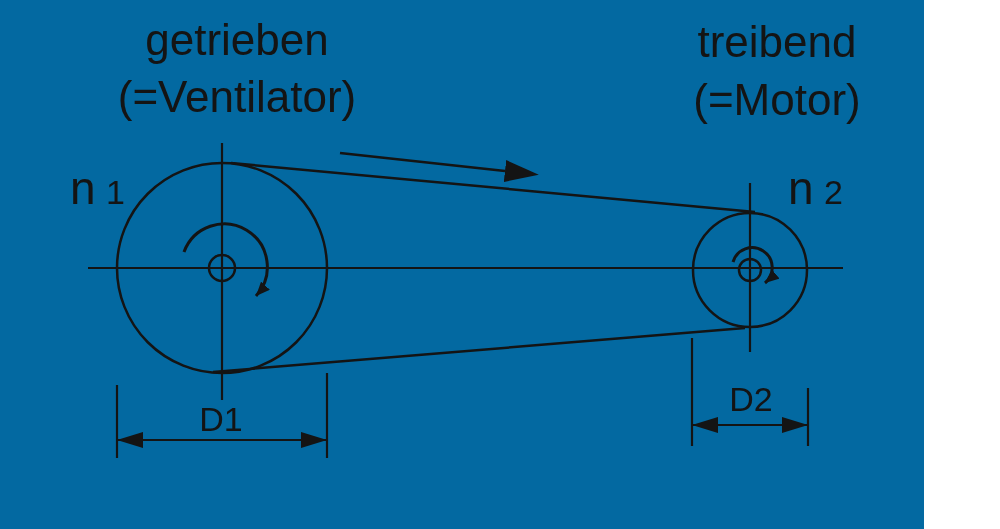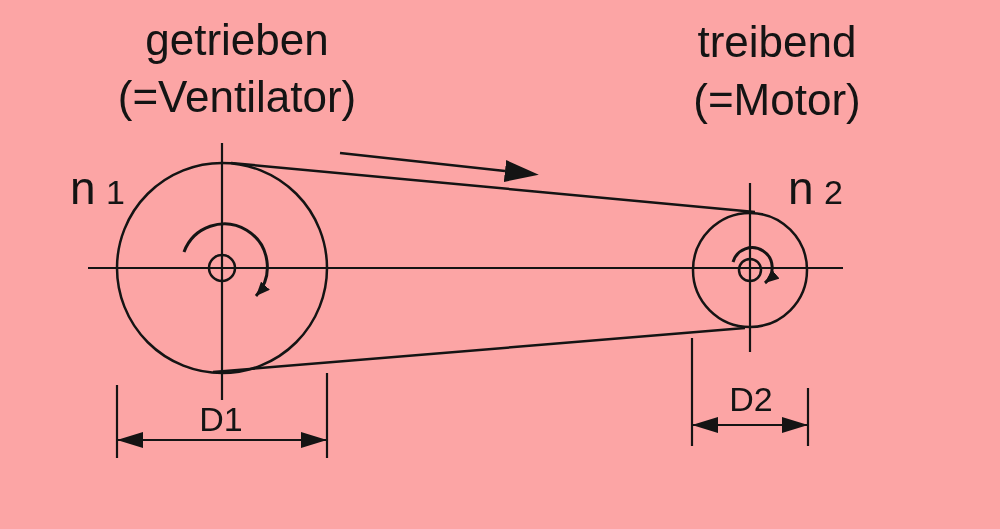--- a/index.html
+++ b/index.html
@@ -1,20 +1,20 @@
 <!DOCTYPE html>
 <html><head>
 <meta charset="utf-8">
 <style>
   html, body { margin: 0; padding: 0; background: #ffffff; }
   .stage {
     position: relative;
-    width: 1000px;
+    width: 924px;
     height: 529px;
-    background: #fca5a5;
+    background: #0369a1;
     overflow: hidden;
     font-family: "Liberation Sans", sans-serif;
   }
   svg { display: block; }
   .ink { stroke: #141414; fill: none; }
   .w25 { stroke-width: 2.5; }
   .w22 { stroke-width: 2.2; }
   .w30 { stroke-width: 3; }
   text {
     fill: #141414;

